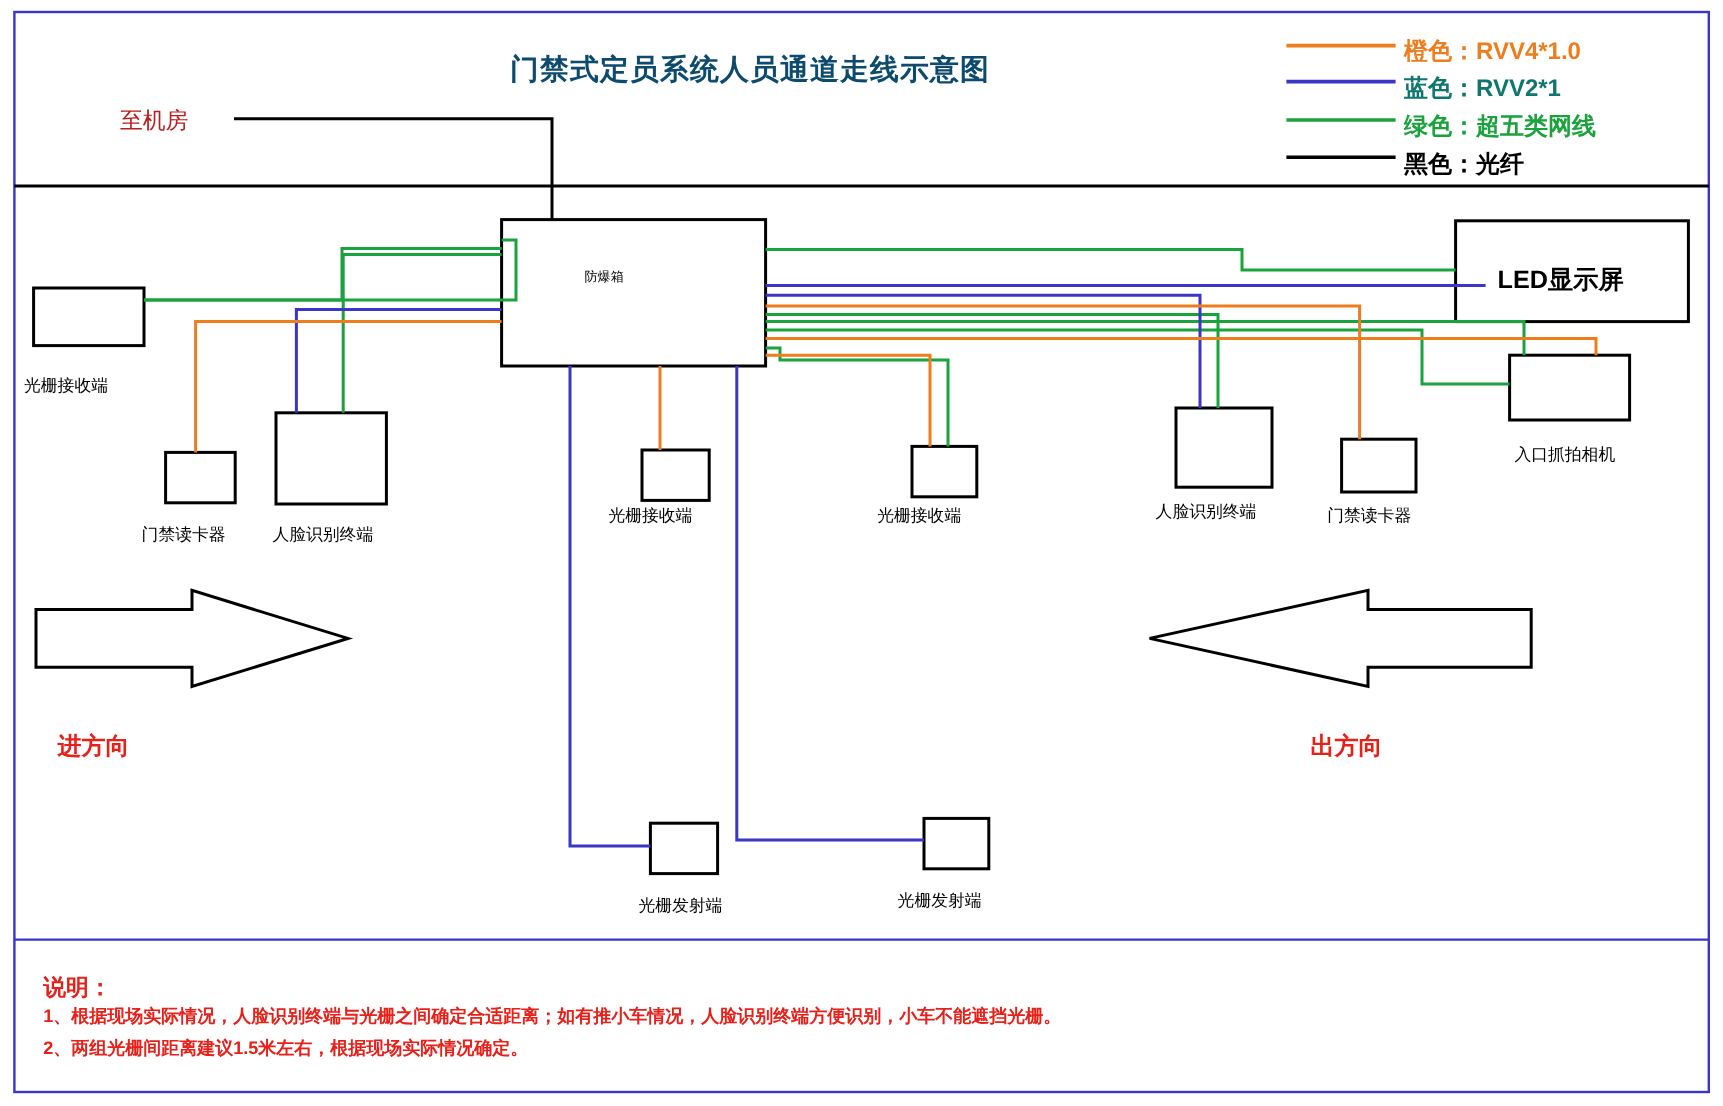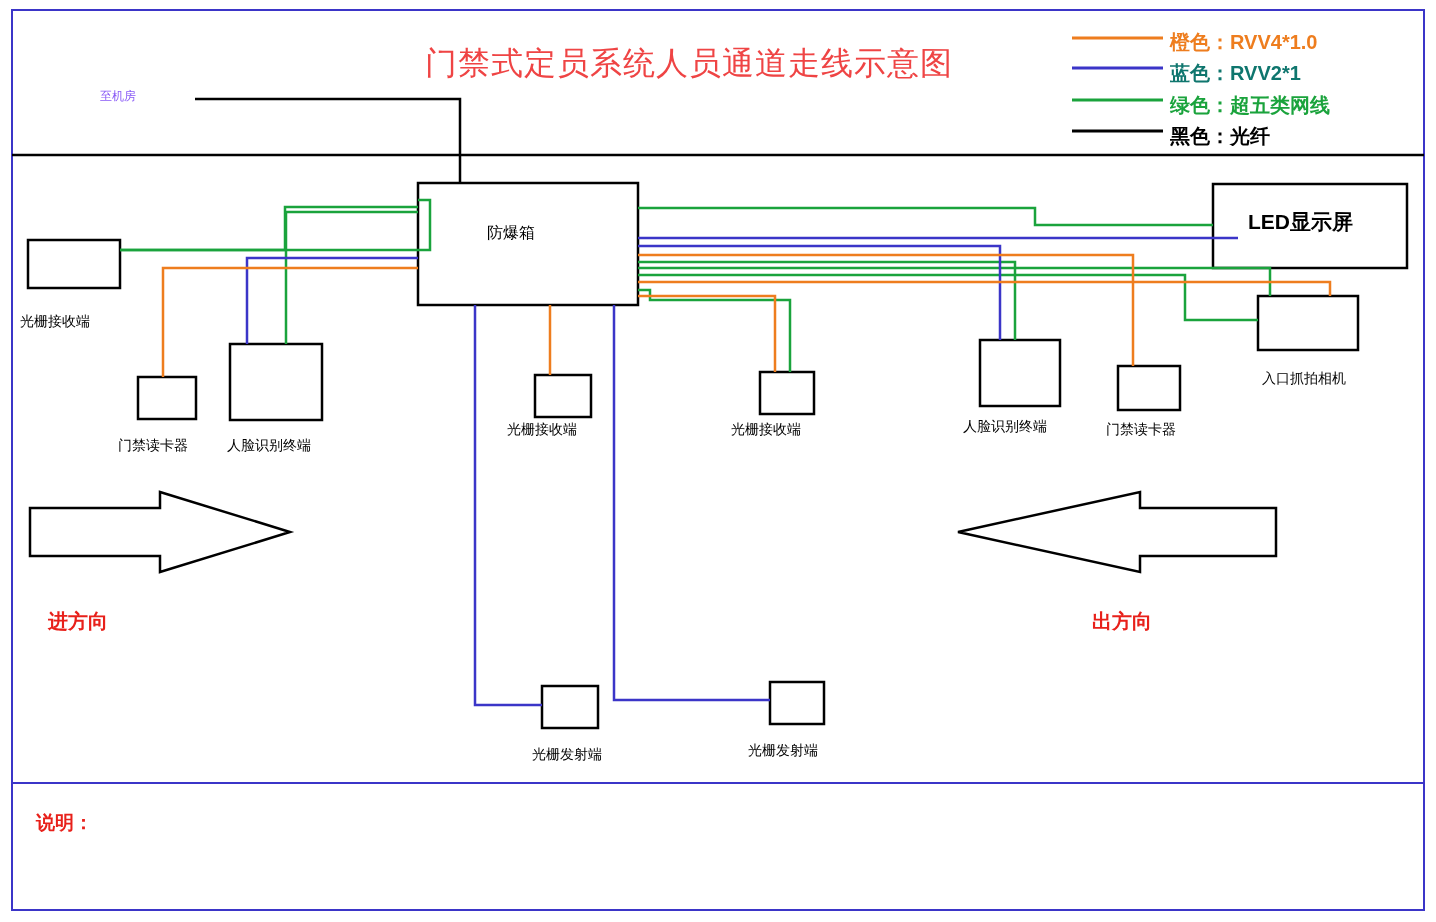--- a/index.html
+++ b/index.html
@@ -23,31 +23,31 @@
     top: 0;
     width: 1436px;
     height: 922px;
   }
   .lbl {
     position: absolute;
     font-family: "Liberation Sans", sans-serif;
     white-space: nowrap;
   }
   .title {
-    font-size: 32px;
-    font-weight: normal;
-    color: #ef4444;
+    font-size: 24px;
+    font-weight: bold;
+    color: #0c4a6e;
     letter-spacing: 1px;
   }
   .legend-text {
     font-size: 20px;
     font-weight: bold;
   }
   .box-label {
-    font-size: 16px;
+    font-size: 11px;
     color: #000;
   }
   .dev-label {
     font-size: 14px;
     color: #000;
   }
   .led-label {
     font-size: 21px;
     font-weight: bold;
     color: #000;
@@ -61,22 +61,22 @@
     font-size: 15px;
     font-weight: bold;
     color: #e8201a;
   }
   .note-head {
     font-size: 19px;
     font-weight: bold;
     color: #e8201a;
   }
   .to-room {
-    font-size: 12px;
-    color: #8b5cf6;
+    font-size: 19px;
+    color: #b91c1c;
   }
 </style>
 </head>
 <body>
 
 <div id="canvas">
 
   <svg id="wires" viewBox="0 0 1436 922" xmlns="http://www.w3.org/2000/svg">
 
     <rect x="12" y="10" width="1412" height="900" fill="none" stroke="#3b35c8" stroke-width="2"></rect>
@@ -145,33 +145,35 @@
   <div class="lbl title" style="left:425px; top:42px;">门禁式定员系统人员通道走线示意图</div>
 
   <div class="lbl legend-text" style="left:1170px; top:29px; color:#ee7d1e;">橙色：RVV4*1.0</div>
   <div class="lbl legend-text" style="left:1170px; top:60px; color:#0f766e;">蓝色：RVV2*1</div>
   <div class="lbl legend-text" style="left:1170px; top:92px; color:#1aa33c;">绿色：超五类网线</div>
   <div class="lbl legend-text" style="left:1170px; top:123px; color:#000000;">黑色：光纤</div>
 
   <div class="lbl to-room" style="left:100px; top:88px;">至机房</div>
 
   <div class="lbl box-label" style="left:487px; top:223px;">防爆箱</div>
-  <div class="lbl led-label" style="left:1248px; top:208px;">LED显示屏</div>
+  <div class="lbl led-label" style="left:1248px; top:219px;">LED显示屏</div>
 
   <div class="lbl dev-label" style="left:20px; top:313px;">光栅接收端</div>
   <div class="lbl dev-label" style="left:1262px; top:370px;">入口抓拍相机</div>
 
   <div class="lbl dev-label" style="left:118px; top:437px;">门禁读卡器</div>
   <div class="lbl dev-label" style="left:227px; top:437px;">人脸识别终端</div>
   <div class="lbl dev-label" style="left:507px; top:421px;">光栅接收端</div>
   <div class="lbl dev-label" style="left:731px; top:421px;">光栅接收端</div>
   <div class="lbl dev-label" style="left:963px; top:418px;">人脸识别终端</div>
   <div class="lbl dev-label" style="left:1106px; top:421px;">门禁读卡器</div>
 
   <div class="lbl dev-label" style="left:532px; top:746px;">光栅发射端</div>
   <div class="lbl dev-label" style="left:748px; top:742px;">光栅发射端</div>
 
   <div class="lbl dir-label" style="left:48px; top:608px;">进方向</div>
   <div class="lbl dir-label" style="left:1092px; top:608px;">出方向</div>
 
   <div class="lbl note-head" style="left:36px; top:810px;">说明：</div>
+  <div class="lbl note" style="left:36px; top:838px;">1、根据现场实际情况，人脸识别终端与光栅之间确定合适距离；如有推小车情况，人脸识别终端方便识别，小车不能遮挡光栅。</div>
+  <div class="lbl note" style="left:36px; top:864px;">2、两组光栅间距离建议1.5米左右，根据现场实际情况确定。</div>
 
 </div>
 
 </body></html>

